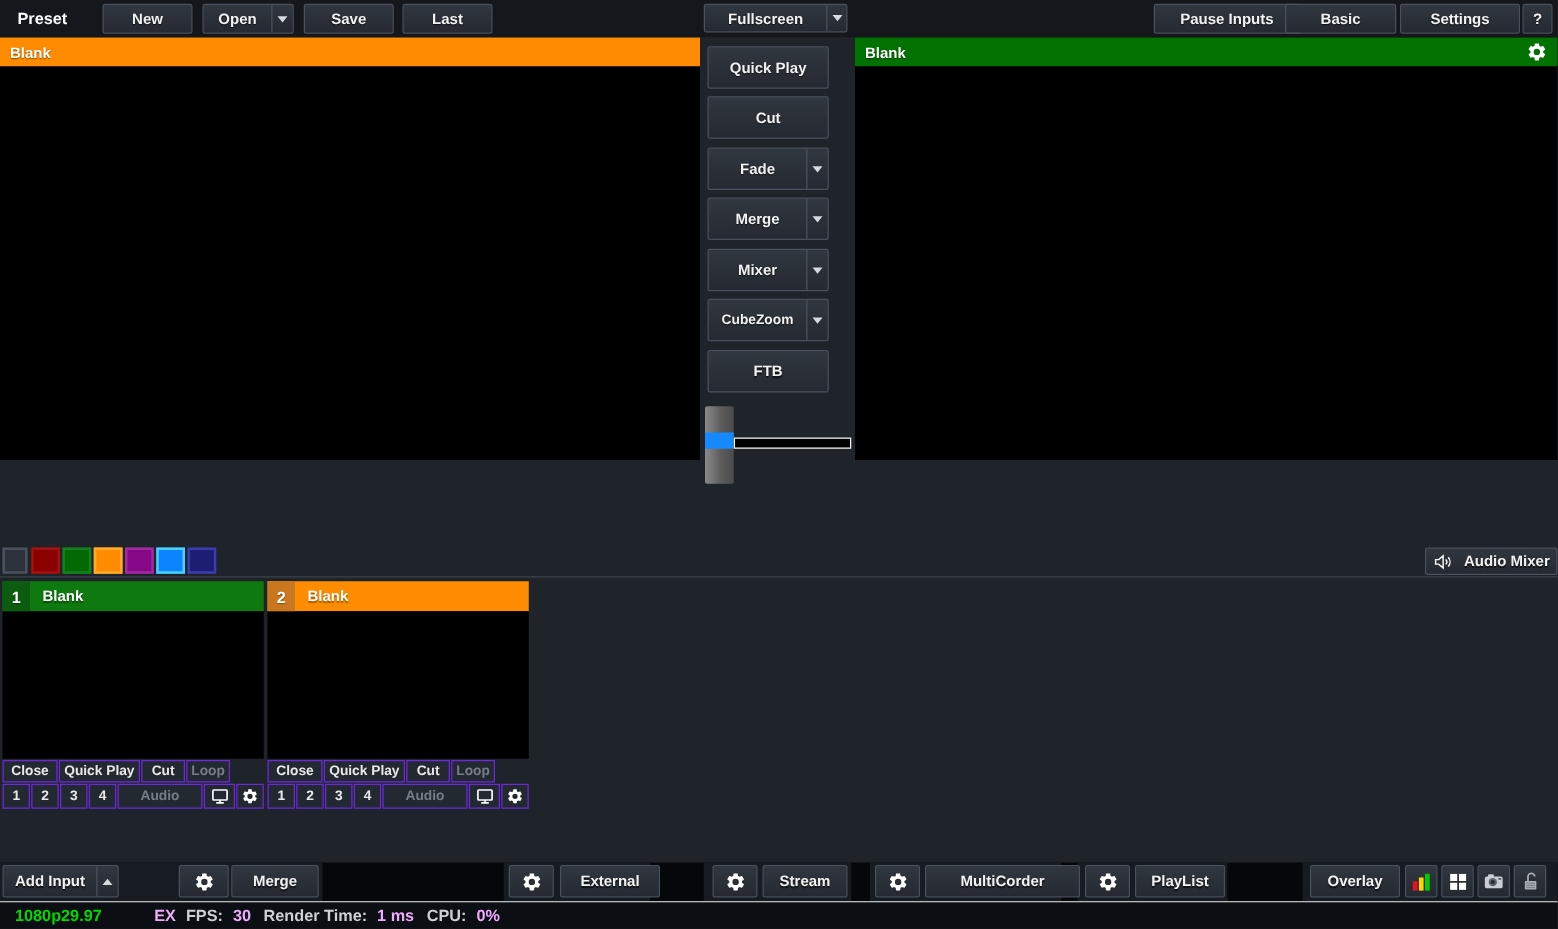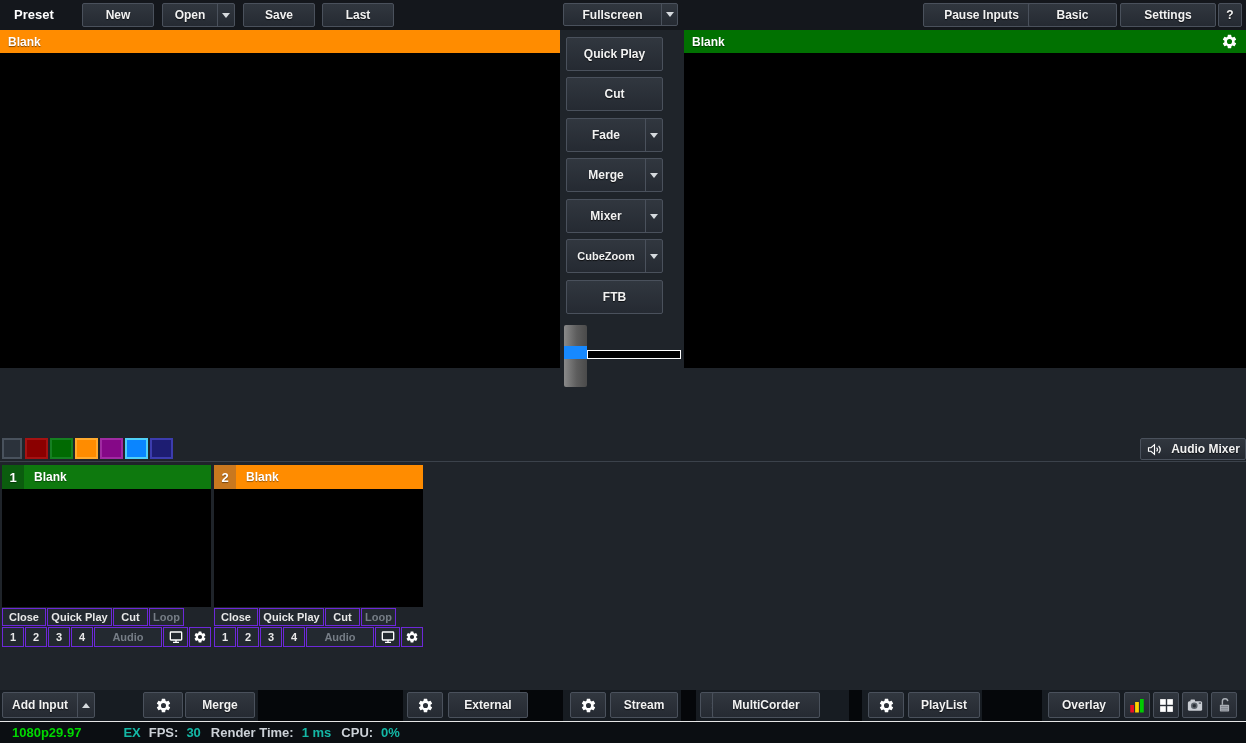--- a/index.html
+++ b/index.html
@@ -75,21 +75,21 @@
   #bottom-toolbar { left:0; top:690px; width:1246px; height:31px; background:#05070a; }
   .tb-panel { position:absolute; top:0; height:31px; background:#171c22; }
   .tb-btn { position:absolute; top:2px; height:26px; }
   .icon-btn { position:absolute; top:2px; height:26px; width:26px; }
   #white-line { left:0; top:721px; width:1246px; height:1px; background:#e6e6e6; }
 
   
   #statusbar { left:0; top:722px; width:1246px; height:21px; background:#0b0e12;
     display:flex; align-items:center; font-size:13px; font-weight:bold; }
   #statusbar .lab { color:#ccd1d7; }
-  #statusbar .val { color:#14b8a6; }
+  #statusbar .val { color:#f0abfc; }
 
   .ic { display:block; }
   .gear-white { color:#fff; }
 </style>
 </head>
 <body>
 
 <svg width="0" height="0" style="position:absolute">
   <defs>
     <symbol id="i-gear" viewBox="0 0 24 24">
@@ -339,21 +339,21 @@
   </div>
   <div class="btn tb-btn" style="left:610px;width:68px">Stream</div>
 
   <div class="btn tb-btn" style="left:700px;width:36px">
     <span class="gear-white">
         <svg class="ic" width="17" height="17">
           <use href="#i-gear"></use>
         </svg>
       </span>
   </div>
-  <div class="btn tb-btn" style="left:712px;width:108px">MultiCorder</div>
+  <div class="btn tb-btn" style="left:740px;width:124px">MultiCorder</div>
 
   <div class="btn tb-btn" style="left:868px;width:36px">
     <span class="gear-white">
         <svg class="ic" width="17" height="17">
           <use href="#i-gear"></use>
         </svg>
       </span>
   </div>
   <div class="btn tb-btn" style="left:908px;width:72px">PlayList</div>
 

